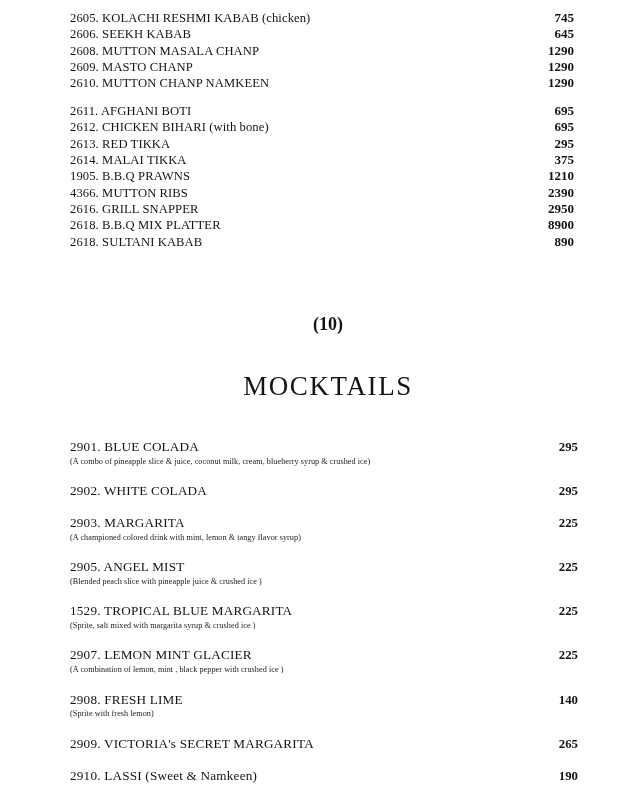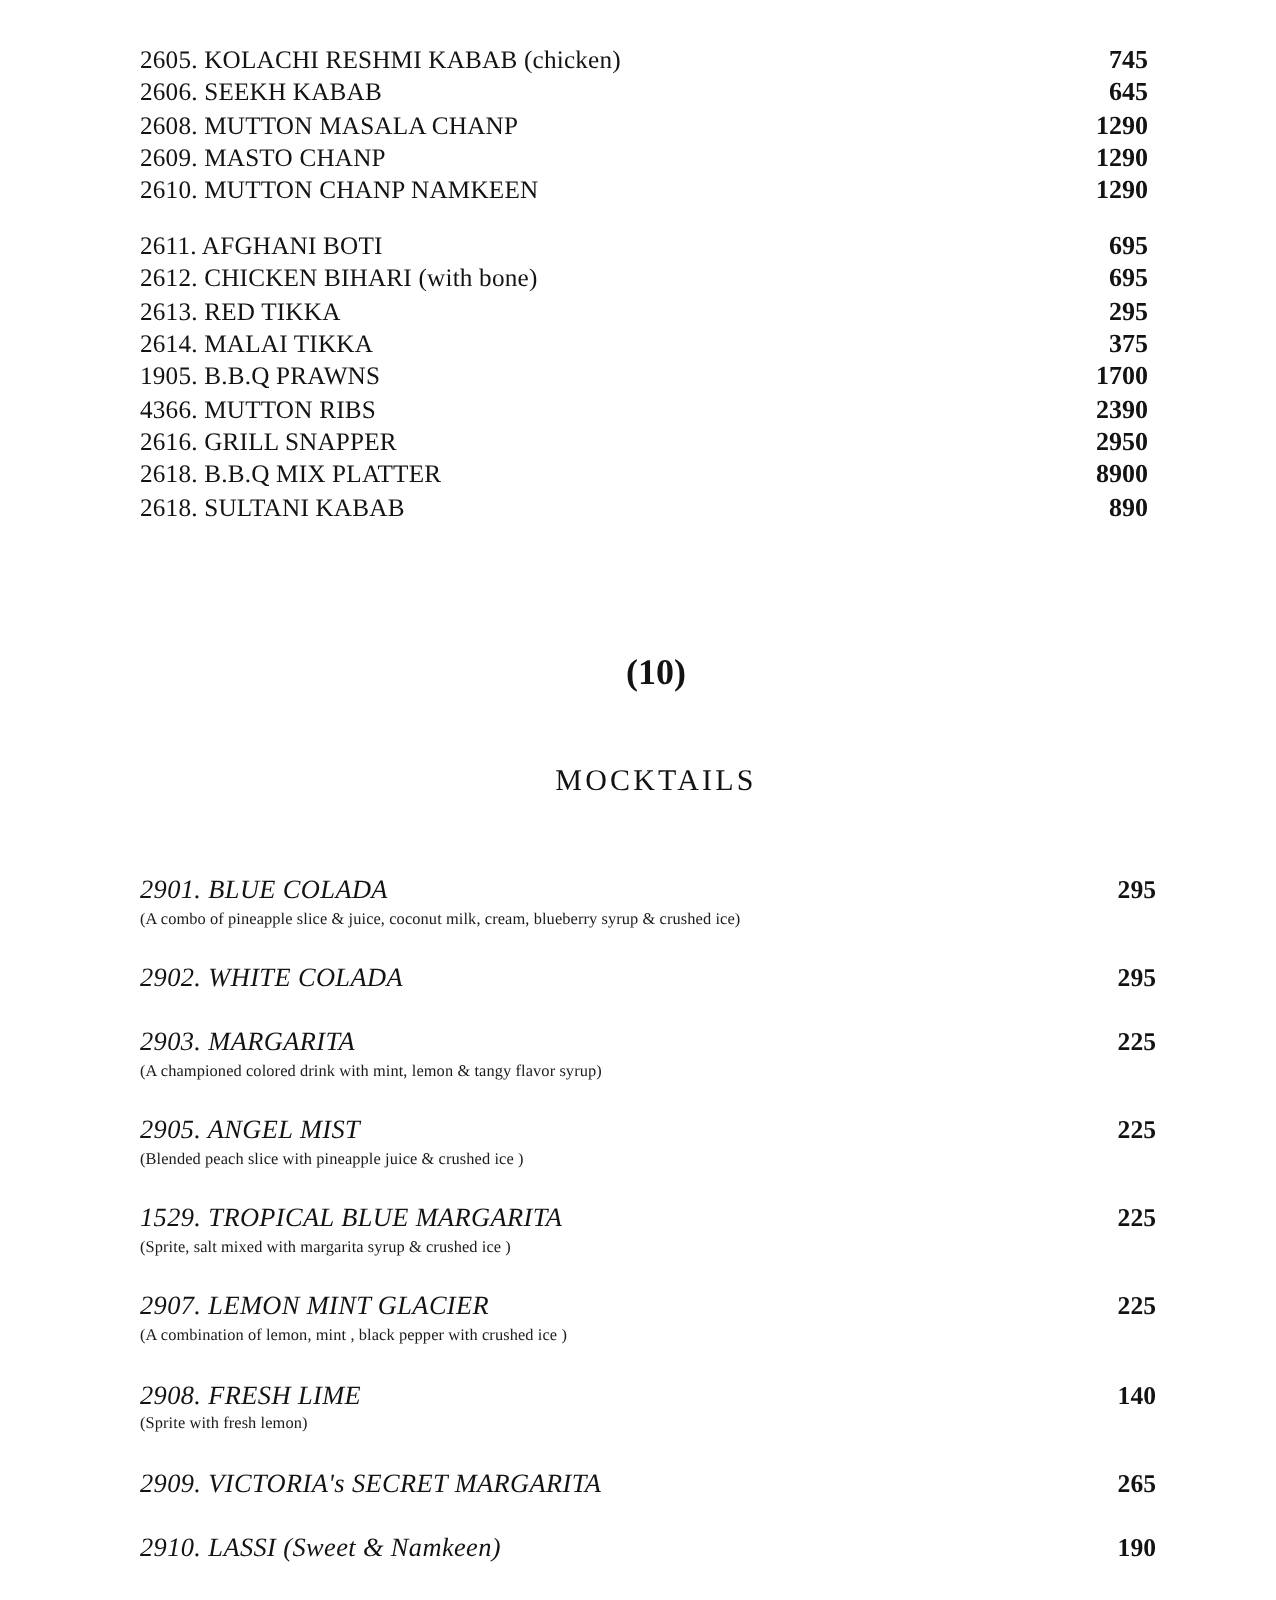--- a/index.html
+++ b/index.html
@@ -12,21 +12,21 @@
     height: 800px;
     font-family: "Liberation Serif", serif;
     color: #131313;
     position: relative;
     overflow: hidden;
   }
   .page {
     width: 638px;
     height: 614px;
     box-sizing: border-box;
-    padding: 22px 52px 0 70px;
+    padding: 10px 52px 0 70px;
     position: relative;
   }
 
   
   .list-block {
     margin: 0;
   }
   .row {
     display: flex;
     align-items: baseline;
@@ -53,21 +53,21 @@
   .pageno {
     text-align: center;
     font-size: 18px;
     font-weight: bold;
     margin-top: 64px;
   }
 
   
   .section-title {
     text-align: center;
-    font-size: 15px;
+    font-size: 27px;
     letter-spacing: 1.6px;
     margin-top: 36px;
     font-weight: normal;
   }
 
   
   .mock-list {
     margin-top: 37px;
   }
   .m-item {
@@ -75,21 +75,20 @@
     justify-content: space-between;
     align-items: flex-start;
     margin-bottom: 16px;
   }
   .m-item:last-child { margin-bottom: 12px; }
   .m-left { max-width: 420px; }
   .m-name {
     font-size: 13.2px;
     letter-spacing: 0.2px;
     line-height: 1.2;
-    font-style: italic;
   }
   .m-desc {
     font-size: 8.2px;
     letter-spacing: 0.05px;
     margin-top: 2px;
     line-height: 1.25;
     color: #1a1a1a;
   }
   .m-price {
     font-size: 12.8px;
@@ -142,21 +141,21 @@
     <div class="row">
       <span class="nm">2613. RED TIKKA</span>
       <span class="pr">295</span>
     </div>
     <div class="row">
       <span class="nm">2614. MALAI TIKKA</span>
       <span class="pr">375</span>
     </div>
     <div class="row">
       <span class="nm">1905. B.B.Q PRAWNS</span>
-      <span class="pr">1700</span>
+      <span class="pr">1210</span>
     </div>
     <div class="row">
       <span class="nm">4366. MUTTON RIBS</span>
       <span class="pr">2390</span>
     </div>
     <div class="row">
       <span class="nm">2616. GRILL SNAPPER</span>
       <span class="pr">2950</span>
     </div>
     <div class="row">

